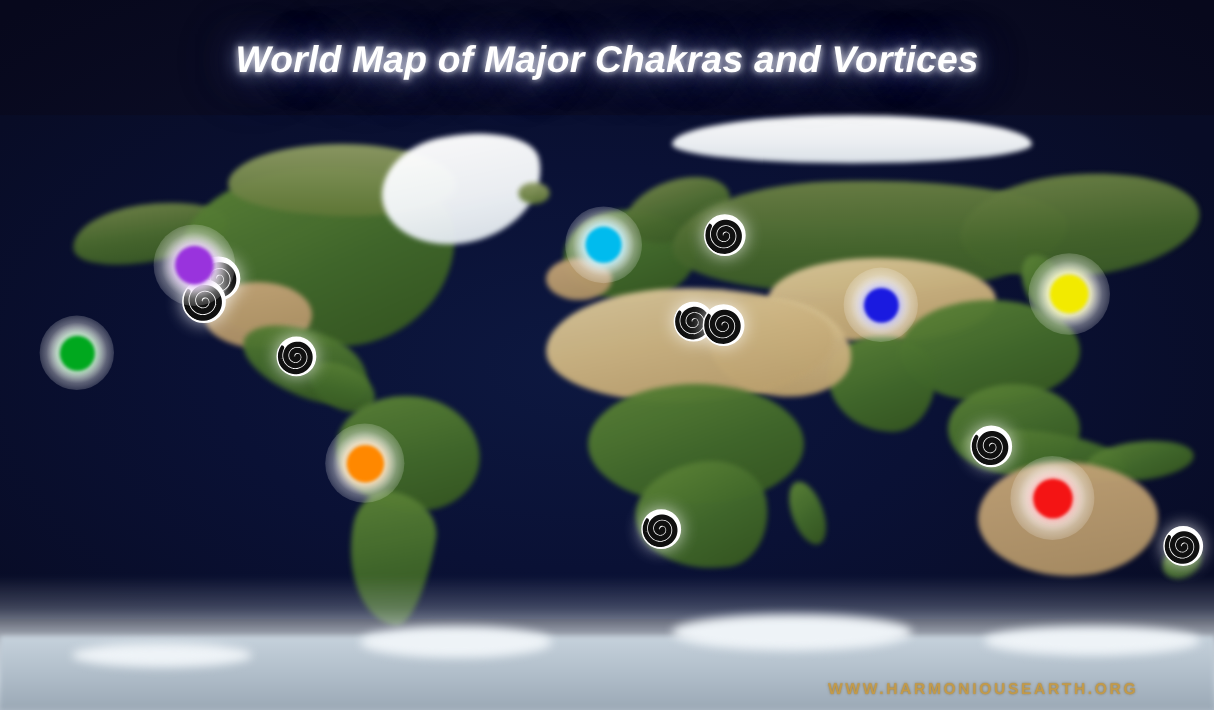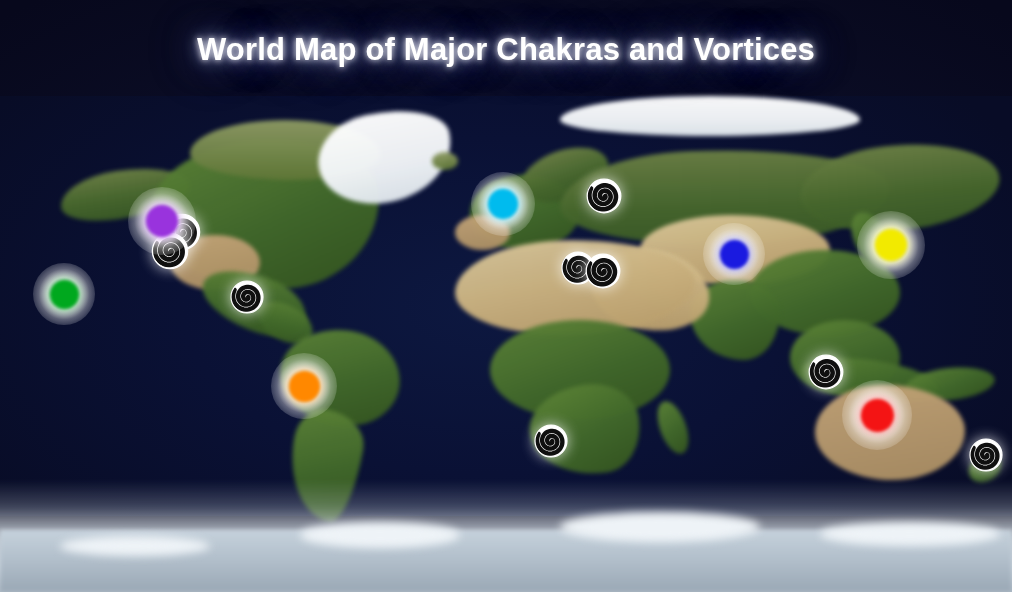--- a/index.html
+++ b/index.html
@@ -69,20 +69,21 @@
     font-size:31px;
     font-weight:700;
     letter-spacing:.2px;
     color:#ffffff;
     text-shadow:
        0 0 6px rgba(255,255,255,.95),
        0 0 16px rgba(190,200,255,.75),
        0 0 34px rgba(140,155,230,.55),
        0 0 60px rgba(110,125,210,.35);
     white-space:nowrap;
+    font-style:italic;
   }
 
   
   .watermark{
     position:absolute;
     left:690px;top:566px;
     font-size:13px;
     font-weight:700;
     letter-spacing:2.2px;
     color:#c29a4a;
@@ -263,14 +264,15 @@
         <div class="halo"></div>
         <div class="core" style="width: 31px; height: 31px; background: radial-gradient(circle, rgb(255, 136, 0) 0%, rgb(255, 136, 0) 62%, rgba(255, 136, 0, 0.8) 100%); box-shadow: rgba(255, 136, 0, 0.667) 0px 0px 10px;"></div>
       </div>
       <div class="chakra" style="left: 877px; top: 415px; width: 70px; height: 70px;">
         <div class="halo"></div>
         <div class="core" style="width: 33px; height: 33px; background: radial-gradient(circle, rgb(244, 20, 20) 0%, rgb(244, 20, 20) 62%, rgba(244, 20, 20, 0.8) 100%); box-shadow: rgba(244, 20, 20, 0.667) 0px 0px 10px;"></div>
       </div>
     </div>
 
   <div class="title">World Map of Major Chakras and Vortices</div>
+  <div class="watermark">WWW.HARMONIOUSEARTH.ORG</div>
 
 </div>
 
 </body></html>

